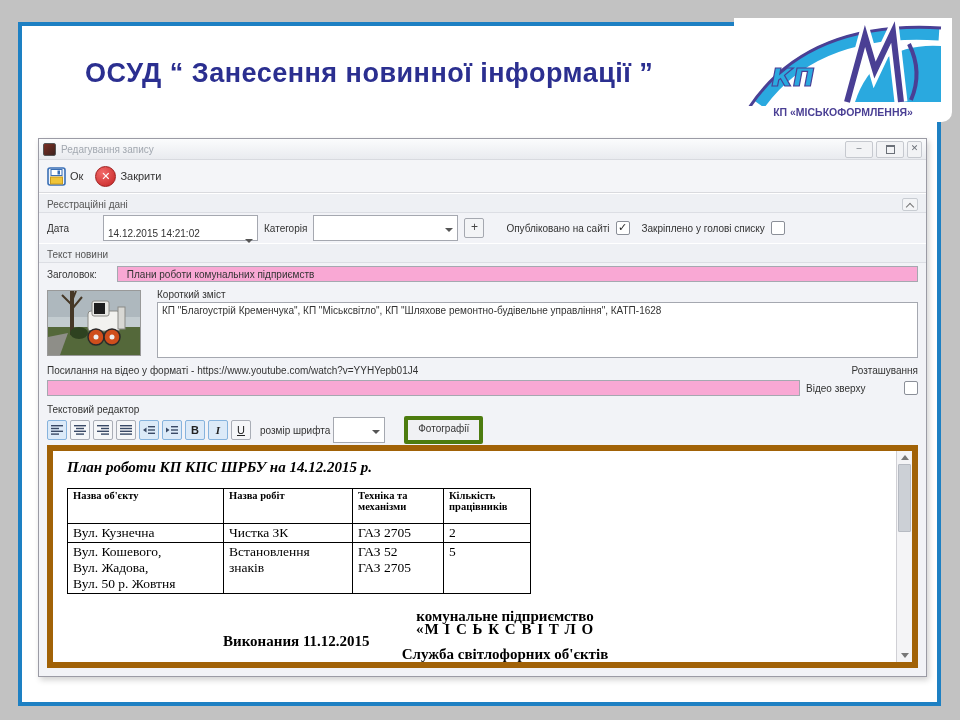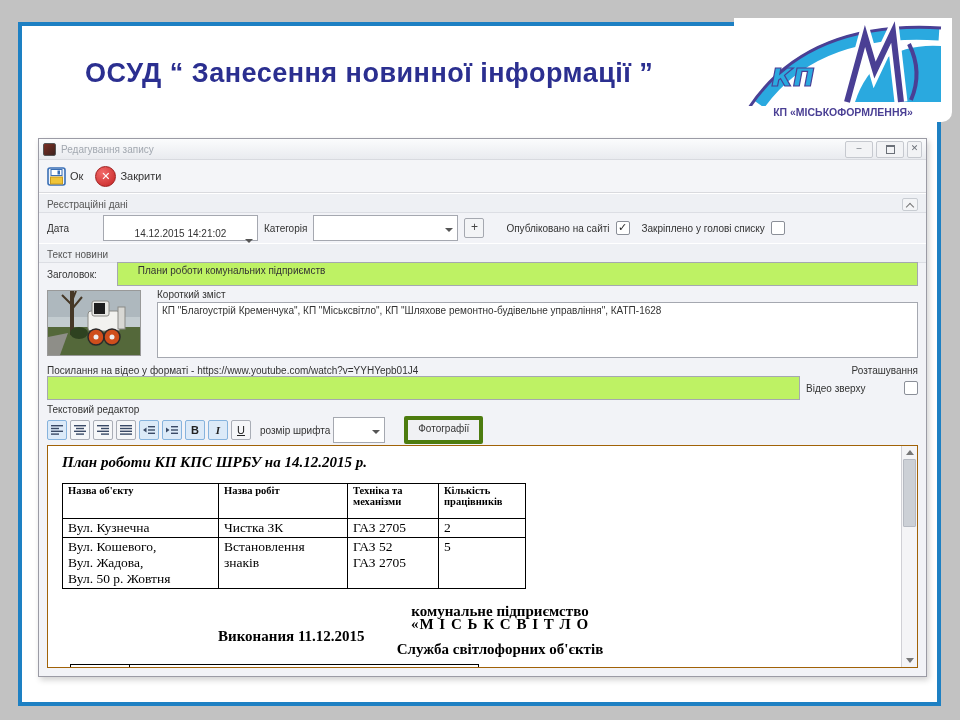--- a/index.html
+++ b/index.html
@@ -34,55 +34,55 @@
   .xicon{width:19px;height:19px;border-radius:50%;background:radial-gradient(circle at 35% 30%,#f26a6a,#c42222);
        border:1px solid #9d1d1d;color:#fff;font-weight:bold;font-size:11px;line-height:18px;text-align:center;}
   .strip{height:16px;background:#eef0f4;border-top:1px solid #fff;border-bottom:1px solid #dcdee4;
        padding:2px 8px 0 8px;color:#555;display:flex;align-items:center;}
   .chev{margin-left:auto;width:14px;height:11px;border:1px solid #c8ccd2;border-radius:2px;
        background:#f3f4f6;position:relative;}
   .chev:before{content:"";position:absolute;left:4px;top:5px;width:5px;height:5px;
        border-left:1px solid #777;border-top:1px solid #777;transform:rotate(45deg);}
   .row{display:flex;align-items:center;gap:6px;padding:0 8px;}
   .reg-row{height:30px;}
-  .combo{height:18px;background:#fff;border:1px solid #a5a8b0;display:flex;align-items:center;
+  .combo{height:18px;background:#fff;border:1px solid #a5a8b0;display:flex;align-items:flex-start;
        padding:12px 4px;box-sizing:border-box;flex-direction:column;}
   .combo .arr{margin-left:auto;width:0;height:0;border-left:4px solid transparent;
        border-right:4px solid transparent;border-top:4px solid #555;}
   .combo.date{width:155px;}
   .combo.cat{width:145px;}
   .combo.fsize{width:52px;height:17px;}
   .plusbtn{width:18px;height:18px;border:1px solid #a5a8b0;background:#f3f4f6;border-radius:2px;
        text-align:center;line-height:16px;font-size:12px;color:#444;}
   .cb{width:12px;height:12px;border:1px solid #8b8f98;background:#fff;border-radius:2px;
        font-size:11px;line-height:11px;text-align:center;color:#222;font-weight:bold;}
   .hl-row{height:22px;gap:20px;}
-  .input{background:#bef264;border:1px solid #a5a8b0;height:24px;line-height:16px;
-       padding:0 20px;box-sizing:border-box;}
+  .input{background:#f9a8d4;border:1px solid #a5a8b0;height:16px;line-height:16px;
+       padding:0 9px;box-sizing:border-box;}
   .flex1{flex:1;}
   .media-row{height:72px;align-items:center;padding-top:2px;gap:16px;}
   .thumb{width:92px;height:64px;border:1px solid #999;}
   .sum-col{flex:1;display:flex;flex-direction:column;height:70px;}
   .sum-col .lbl{margin:1px 0 2px 0;}
   .summary{flex:1;background:#fff;border:1px solid #a5a8b0;padding:2px 4px;overflow:hidden;}
   .vlabel-row{height:16px;padding-top:3px;}
   .vinput-row{height:20px;}
   .right-lbl{width:92px;text-align:left;}
   .elabel-row{height:16px;padding-top:3px;}
   .etoolbar{height:26px;display:flex;align-items:center;gap:3px;padding:0 8px;}
   .tbtn{width:20px;height:20px;border:1px solid #a9adb6;background:#f5f6f8;border-radius:2px;
        display:flex;align-items:center;justify-content:center;box-sizing:border-box;
        font-size:11px;color:#222;}
   .tbtn.on{background:#dceaf8;border-color:#86b3dd;}
   .tbtn.b{font-weight:bold;}
   .tbtn.i{font-style:italic;font-family:"Liberation Serif",serif;font-weight:bold;}
   .tbtn.u{text-decoration:underline;}
   .photos{height:20px;border:4px solid #4d7c0f;background:#f0f1f4;border-radius:2px;
        padding:0 10px;line-height:18px;margin-left:16px;}
-  .ed-area{flex:1;margin:2px 8px 0 8px;border:1px solid #a16207;background:#fff;
+  .ed-area{flex:1;margin:2px 8px 0 8px;border:6px solid #a16207;background:#fff;
        display:flex;overflow:hidden;}
   .doc{flex:1;padding:6px 0 0 12px;font-family:"Liberation Serif","DejaVu Serif",serif;
        color:#000;overflow:hidden;position:relative;}
   .doc-heading{font-size:15px;font-weight:bold;font-style:italic;margin:2px 0 12px 2px;}
   table.t1{border-collapse:collapse;margin-left:2px;}
   .t1 th,.t1 td{border:1px solid #000;vertical-align:top;padding:1px 5px;text-align:left;
        font-weight:normal;white-space:pre-line;}
   .t1 th{font-size:10.5px;font-weight:bold;height:32px;}
   .t1 td{font-size:13.5px;}
   .t1 .c1{width:145px;} .t1 .c2{width:118px;} .t1 .c3{width:80px;} .t1 .c4{width:76px;}

